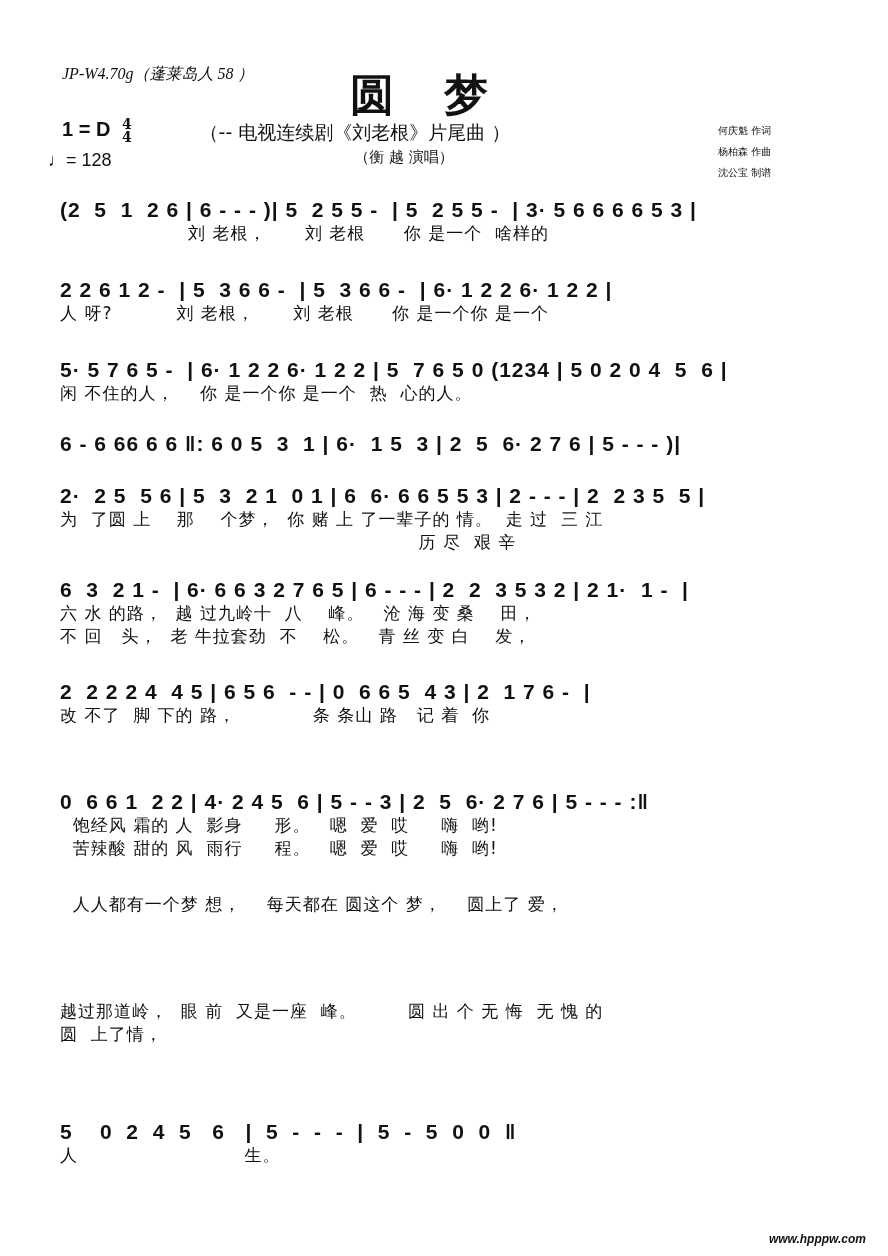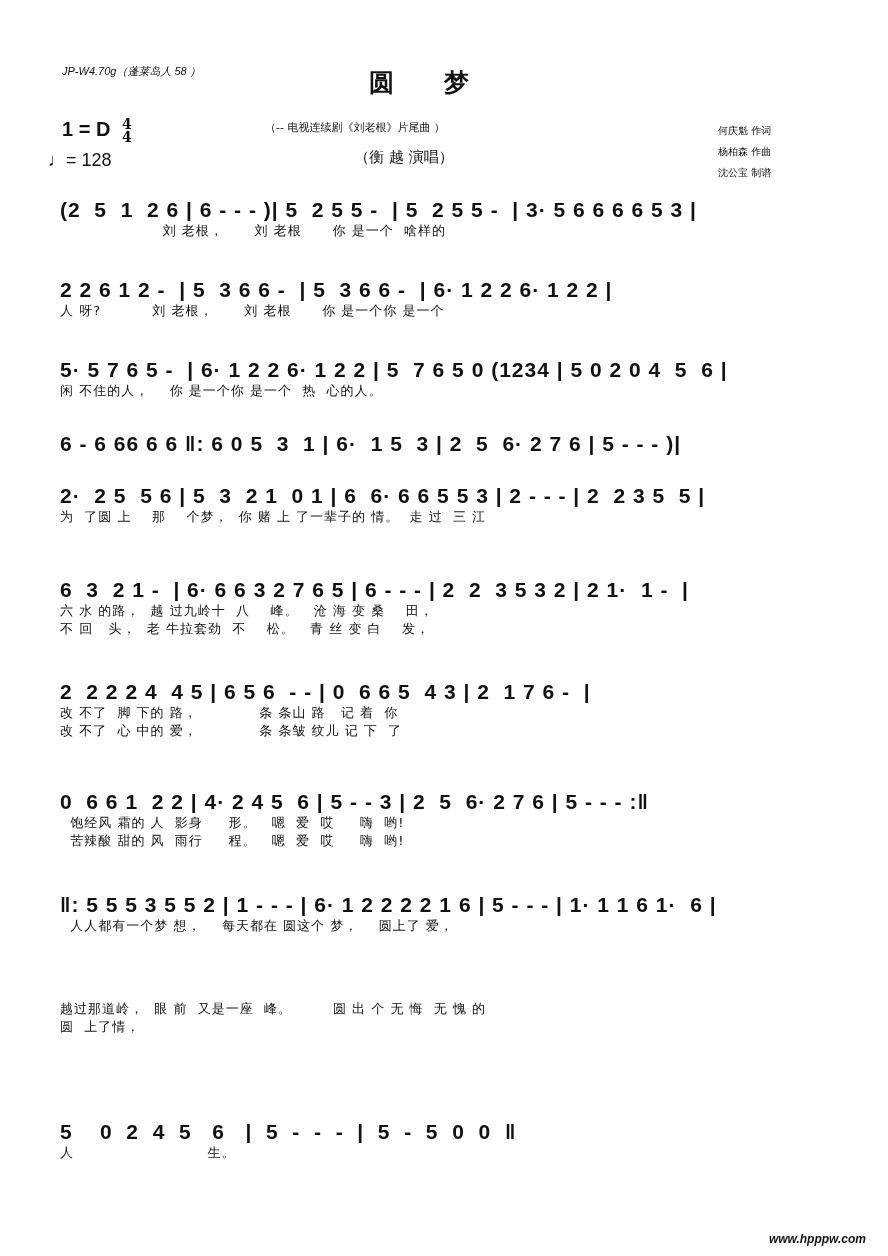--- a/index.html
+++ b/index.html
@@ -1,29 +1,29 @@
 <!DOCTYPE html>
 <html><head>
 <meta charset="utf-8">
 <style>
   html, body { margin:0; padding:0; background:#ffffff; }
   body { width:888px; height:1256px; position:relative; overflow:hidden;
          font-family:"DejaVu Sans", sans-serif; color:#111; }
   .abs { position:absolute; }
-  .version { left:62px; top:64px; font-size:11px; font-style:italic; font-family:Liberation Sans, sans-serif; }
-  .title { left:0; width:888px; top:66px; text-align:center; font-size:25px; font-weight:bold; letter-spacing:50px; font-family:Liberation Mono, monospace; }
+  .version { left:62px; top:64px; font-size:16px; font-style:italic; font-family:Liberation Serif, serif; }
+  .title { left:0; width:888px; top:66px; text-align:center; font-size:44px; font-weight:bold; letter-spacing:50px; font-family:Liberation Mono, monospace; }
   .key { left:62px; top:118px; font-size:20px; font-weight:bold; font-family:"Liberation Sans", sans-serif; }
   .timesig { display:inline-block; vertical-align:middle; line-height:13px; font-size:14px; text-align:center; margin-left:6px; font-family:"DejaVu Serif", serif; font-weight:bold;}
   .tempo { left:48px; top:150px; font-size:18px; font-family:"Liberation Sans", sans-serif; }
-  .subtitle { left:0; width:710px; top:120px; text-align:center; font-size:11px; }
+  .subtitle { left:0; width:710px; top:120px; text-align:center; font-size:19px; }
   .singer { left:0; width:808px; top:148px; text-align:center; font-size:15px; }
   .credits { left:718px; top:120px; font-size:10px; line-height:21px; }
   .row { position:absolute; left:60px; width:770px; }
   .notes { font-family:"Liberation Sans", sans-serif; font-weight:bold; font-size:21px; white-space:pre; letter-spacing:1px; }
-  .lyric { font-size:13px; white-space:pre; letter-spacing:1px; }
+  .lyric { font-size:17px; white-space:pre; letter-spacing:1px; }
   .footer { right:22px; bottom:10px; font-size:12px; font-weight:bold; font-style:italic; font-family:"Liberation Sans", sans-serif; }
 </style>
 </head>
 <body>
 
 <div class="abs version">JP-W4.70g（蓬莱岛人 58 ）</div>
 <div class="abs title">圆梦</div>
 <div class="abs key">
   <span>1 = D</span>
   <span class="timesig">
@@ -51,38 +51,37 @@
 <div class="row" style="top:358px">
   <div class="notes">5· 5 7 6 5 -  | 6· 1 2 2 6· 1 2 2 | 5  7 6 5 0 (1234 | 5 0 2 0 4  5  6 |</div>
   <div class="lyric">闲 不住的人，    你 是一个你 是一个  热  心的人。</div>
 </div>
 <div class="row" style="top:432px">
   <div class="notes">6 - 6 66 6 6 ‖: 6 0 5  3  1 | 6·  1 5  3 | 2  5  6· 2 7 6 | 5 - - - )|</div>
 </div>
 <div class="row" style="top:484px">
   <div class="notes">2·  2 5  5 6 | 5  3  2 1  0 1 | 6  6· 6 6 5 5 3 | 2 - - - | 2  2 3 5  5 |</div>
   <div class="lyric">为  了圆 上    那    个梦，  你 赌 上 了一辈子的 情。  走 过  三 江</div>
+  <div class="lyric">                                                        历 尽  艰 辛</div>
 </div>
 <div class="row" style="top:578px">
   <div class="notes">6  3  2 1 -  | 6· 6 6 3 2 7 6 5 | 6 - - - | 2  2  3 5 3 2 | 2 1·  1 -  |</div>
   <div class="lyric">六 水 的路，  越 过九岭十  八    峰。   沧 海 变 桑    田，</div>
   <div class="lyric">不 回   头，  老 牛拉套劲  不    松。   青 丝 变 白    发，</div>
 </div>
 <div class="row" style="top:680px">
   <div class="notes">2  2 2 2 4  4 5 | 6 5 6  - - | 0  6 6 5  4 3 | 2  1 7 6 -  |</div>
   <div class="lyric">改 不了  脚 下的 路，            条 条山 路   记 着  你</div>
-  <div class="lyric">改 不了  心 中的 爱，            条 条皱 纹儿 记 下  了</div>
 </div>
 <div class="row" style="top:790px">
   <div class="notes">0  6 6 1  2 2 | 4· 2 4 5  6 | 5 - - 3 | 2  5  6· 2 7 6 | 5 - - - :‖</div>
   <div class="lyric">  饱经风 霜的 人  影身     形。   嗯  爱  哎     嗨  哟!</div>
   <div class="lyric">  苦辣酸 甜的 风  雨行     程。   嗯  爱  哎     嗨  哟!</div>
 </div>
 <div class="row" style="top:893px">
-  <div class="notes">‖: 5 5 5 3 5 5 2 | 1 - - - | 6· 1 2 2 2 2 1 6 | 5 - - - | 1· 1 1 6 1·  6 |</div>
   <div class="lyric">  人人都有一个梦 想，    每天都在 圆这个 梦，    圆上了 爱，</div>
 </div>
 <div class="row" style="top:1000px">
   <div class="lyric">越过那道岭，  眼 前  又是一座  峰。        圆 出 个 无 悔  无 愧 的</div>
   <div class="lyric">圆  上了情，</div>
 </div>
 <div class="row" style="top:1120px">
   <div class="notes">5    0  2  4  5   6   |  5  -  -  -  |  5  -  5  0  0  ‖</div>
   <div class="lyric">人                          生。</div>
 </div>

